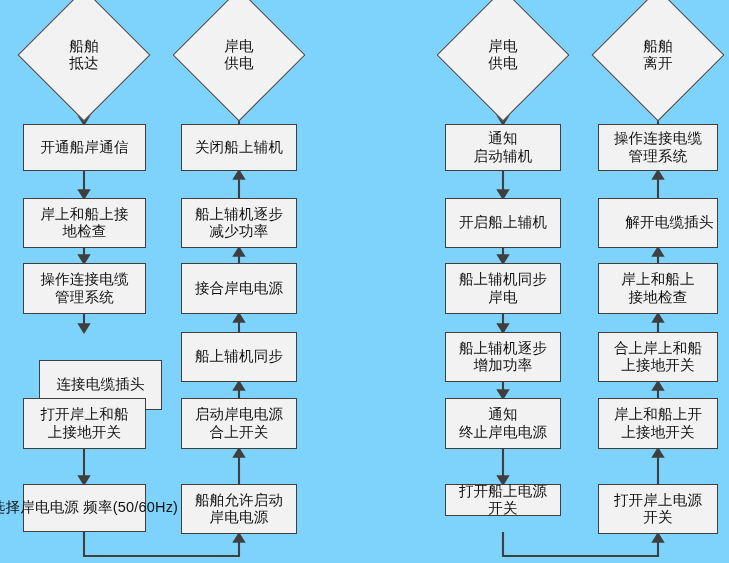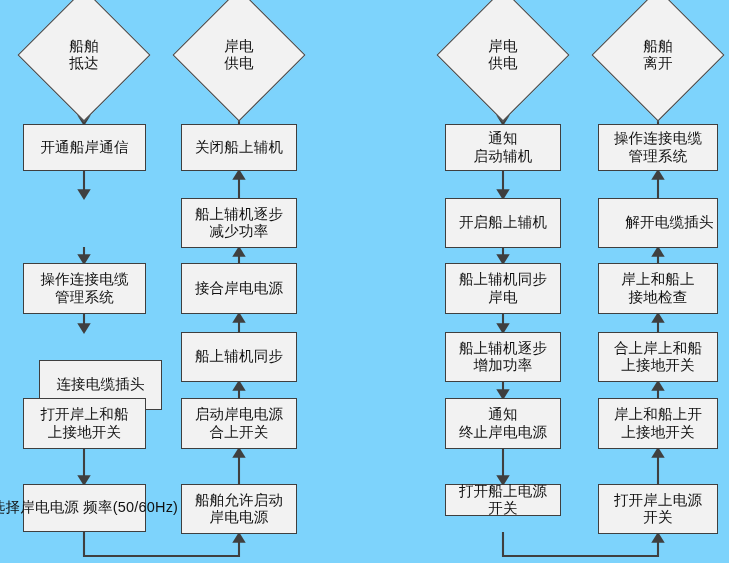--- a/index.html
+++ b/index.html
@@ -117,20 +117,22 @@
 供电</div>
   </div>
 
   <div class="diamond" style="left:611px;top:8px;width:94px;height:94px;">
     <div class="shape"></div>
     <div class="dlabel">船舶
 离开</div>
   </div>
 
   <div class="node" style="left:23px;top:124px;width:123px;height:47px;">开通船岸通信</div>
+  <div class="node" style="left:23px;top:198px;width:123px;height:50px;">岸上和船上接
+地检查</div>
   <div class="node" style="left:23px;top:263px;width:123px;height:51px;">操作连接电缆
 管理系统</div>
   <div class="node" style="left:39px;top:332px;width:123px;height:50px;margin-top:28px;">连接电缆插头</div>
   <div class="node" style="left:23px;top:398px;width:123px;height:51px;">打开岸上和船
 上接地开关</div>
   <div class="node overflow" style="left:23px;top:484px;width:123px;height:48px;">选择岸电电源
 频率(50/60Hz)</div>
 
   <div class="node" style="left:181px;top:124px;width:116px;height:47px;">关闭船上辅机</div>
   <div class="node" style="left:181px;top:198px;width:116px;height:50px;">船上辅机逐步

